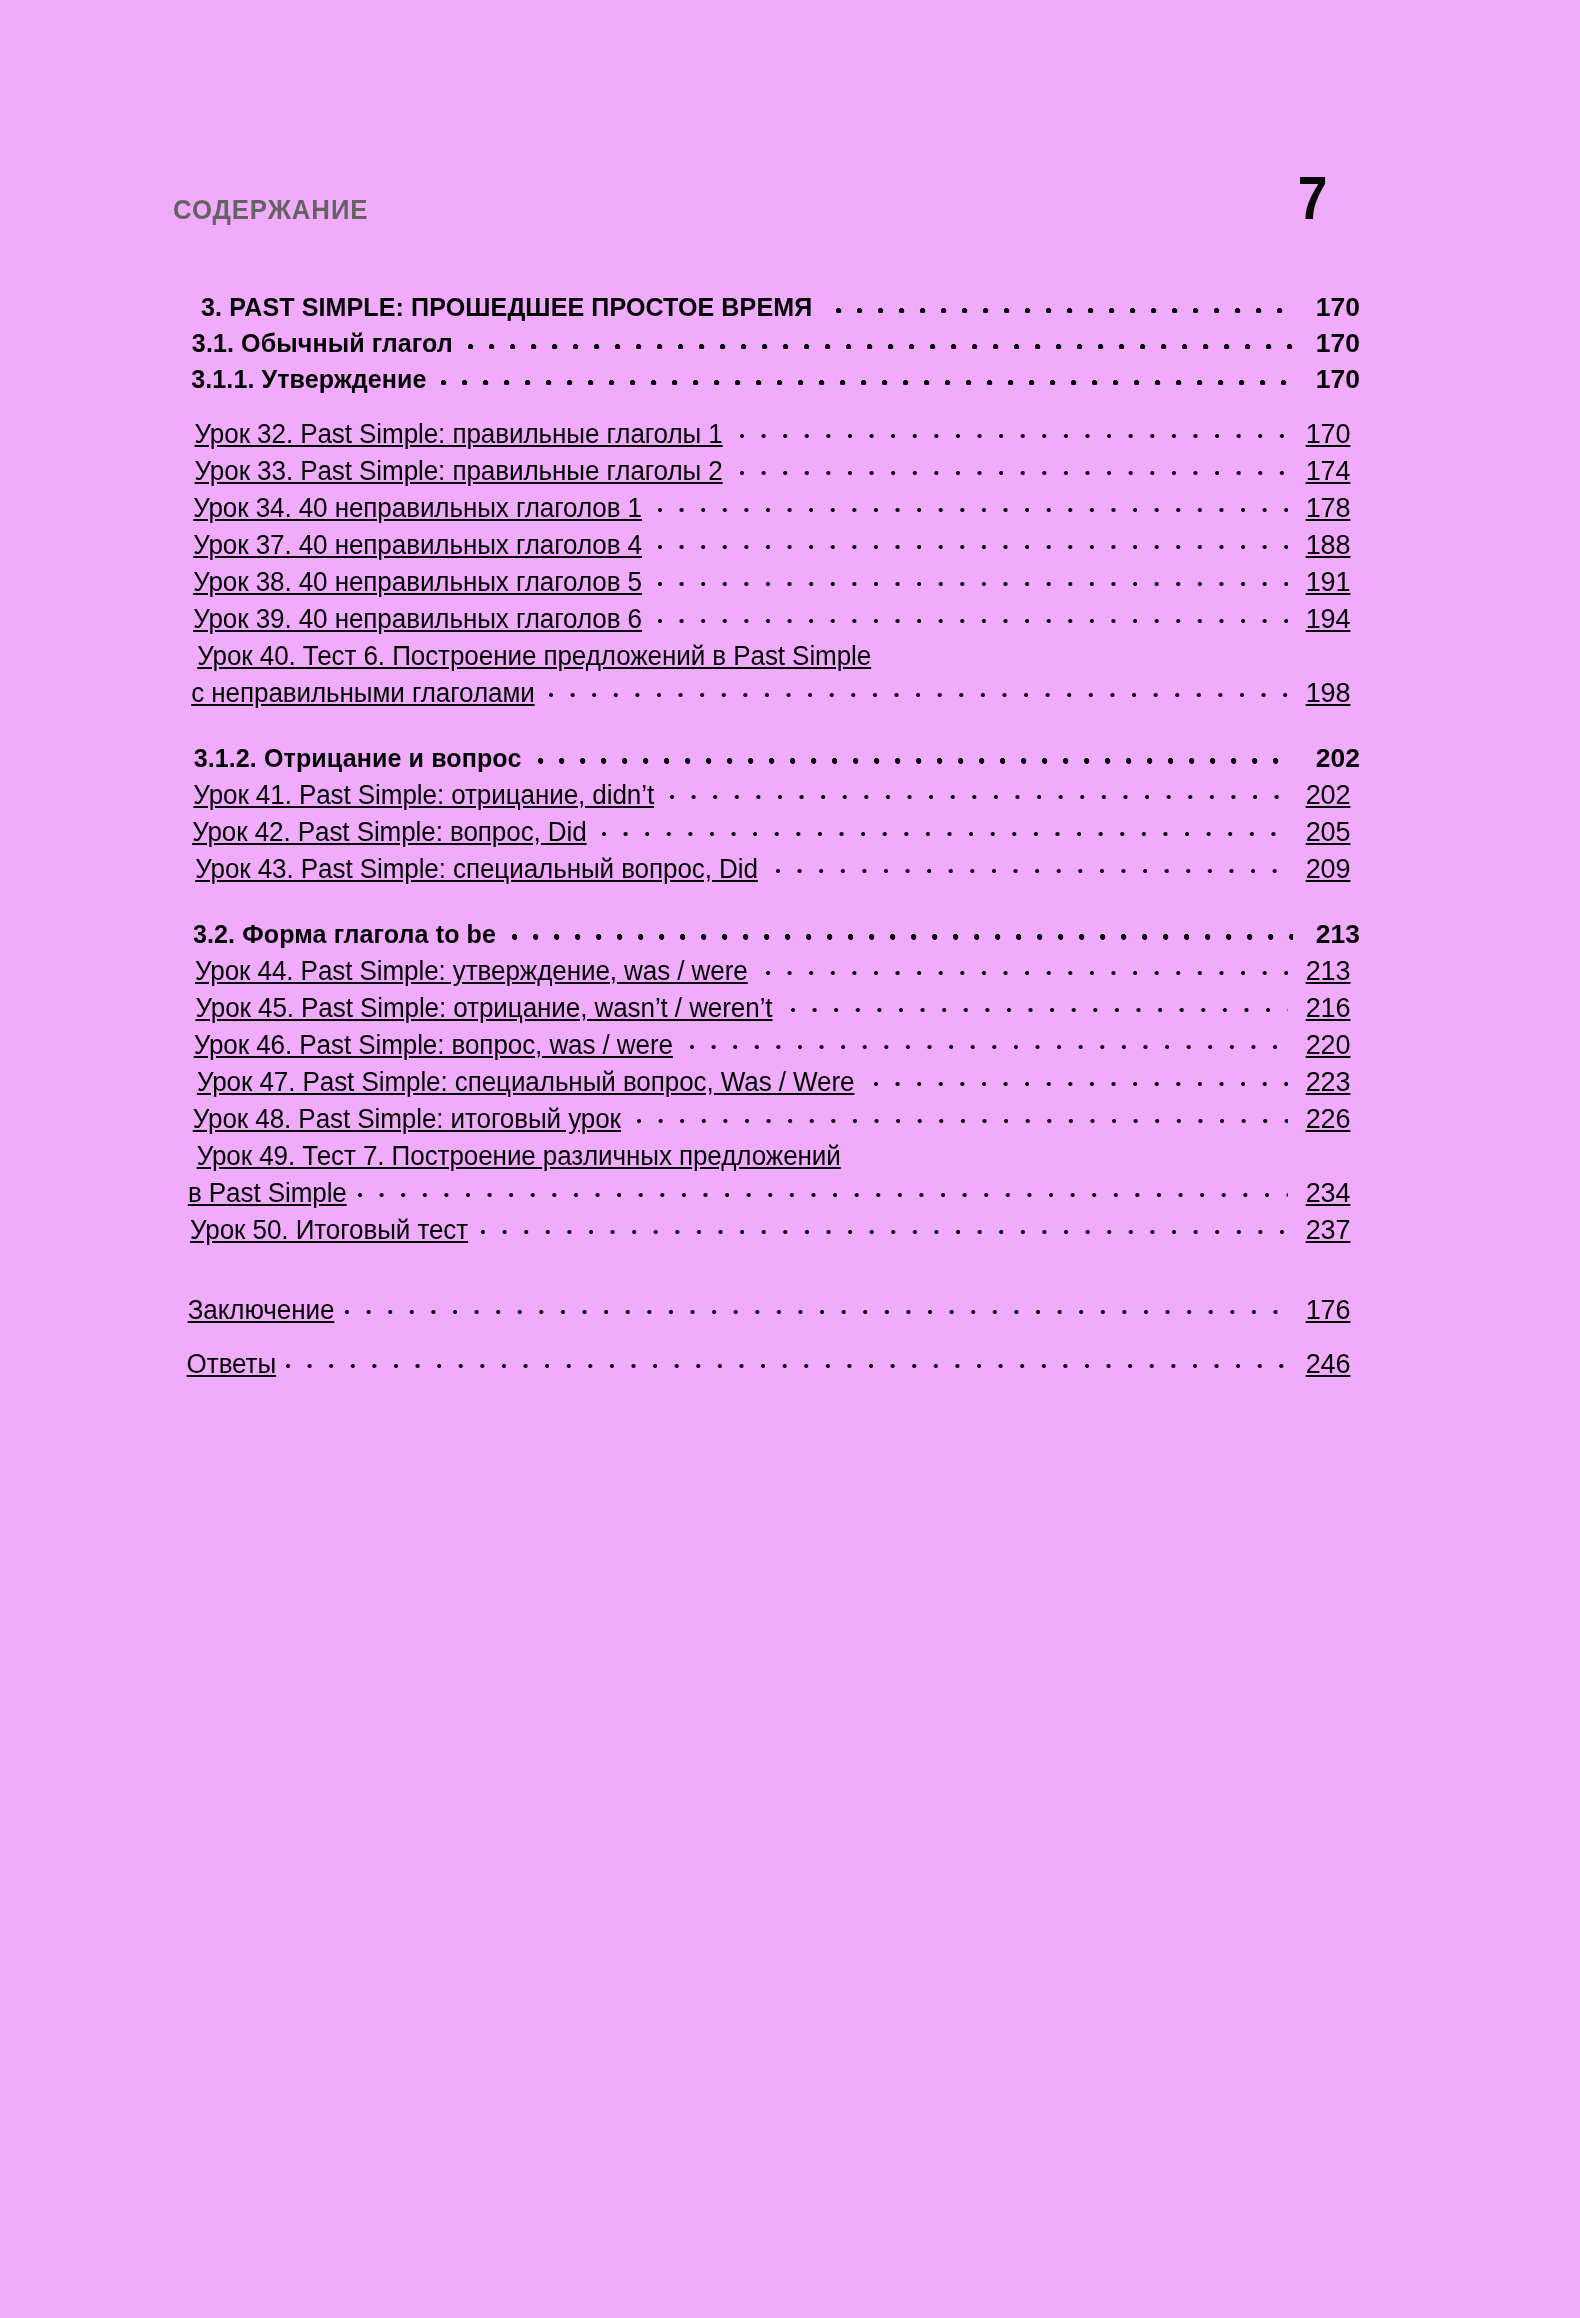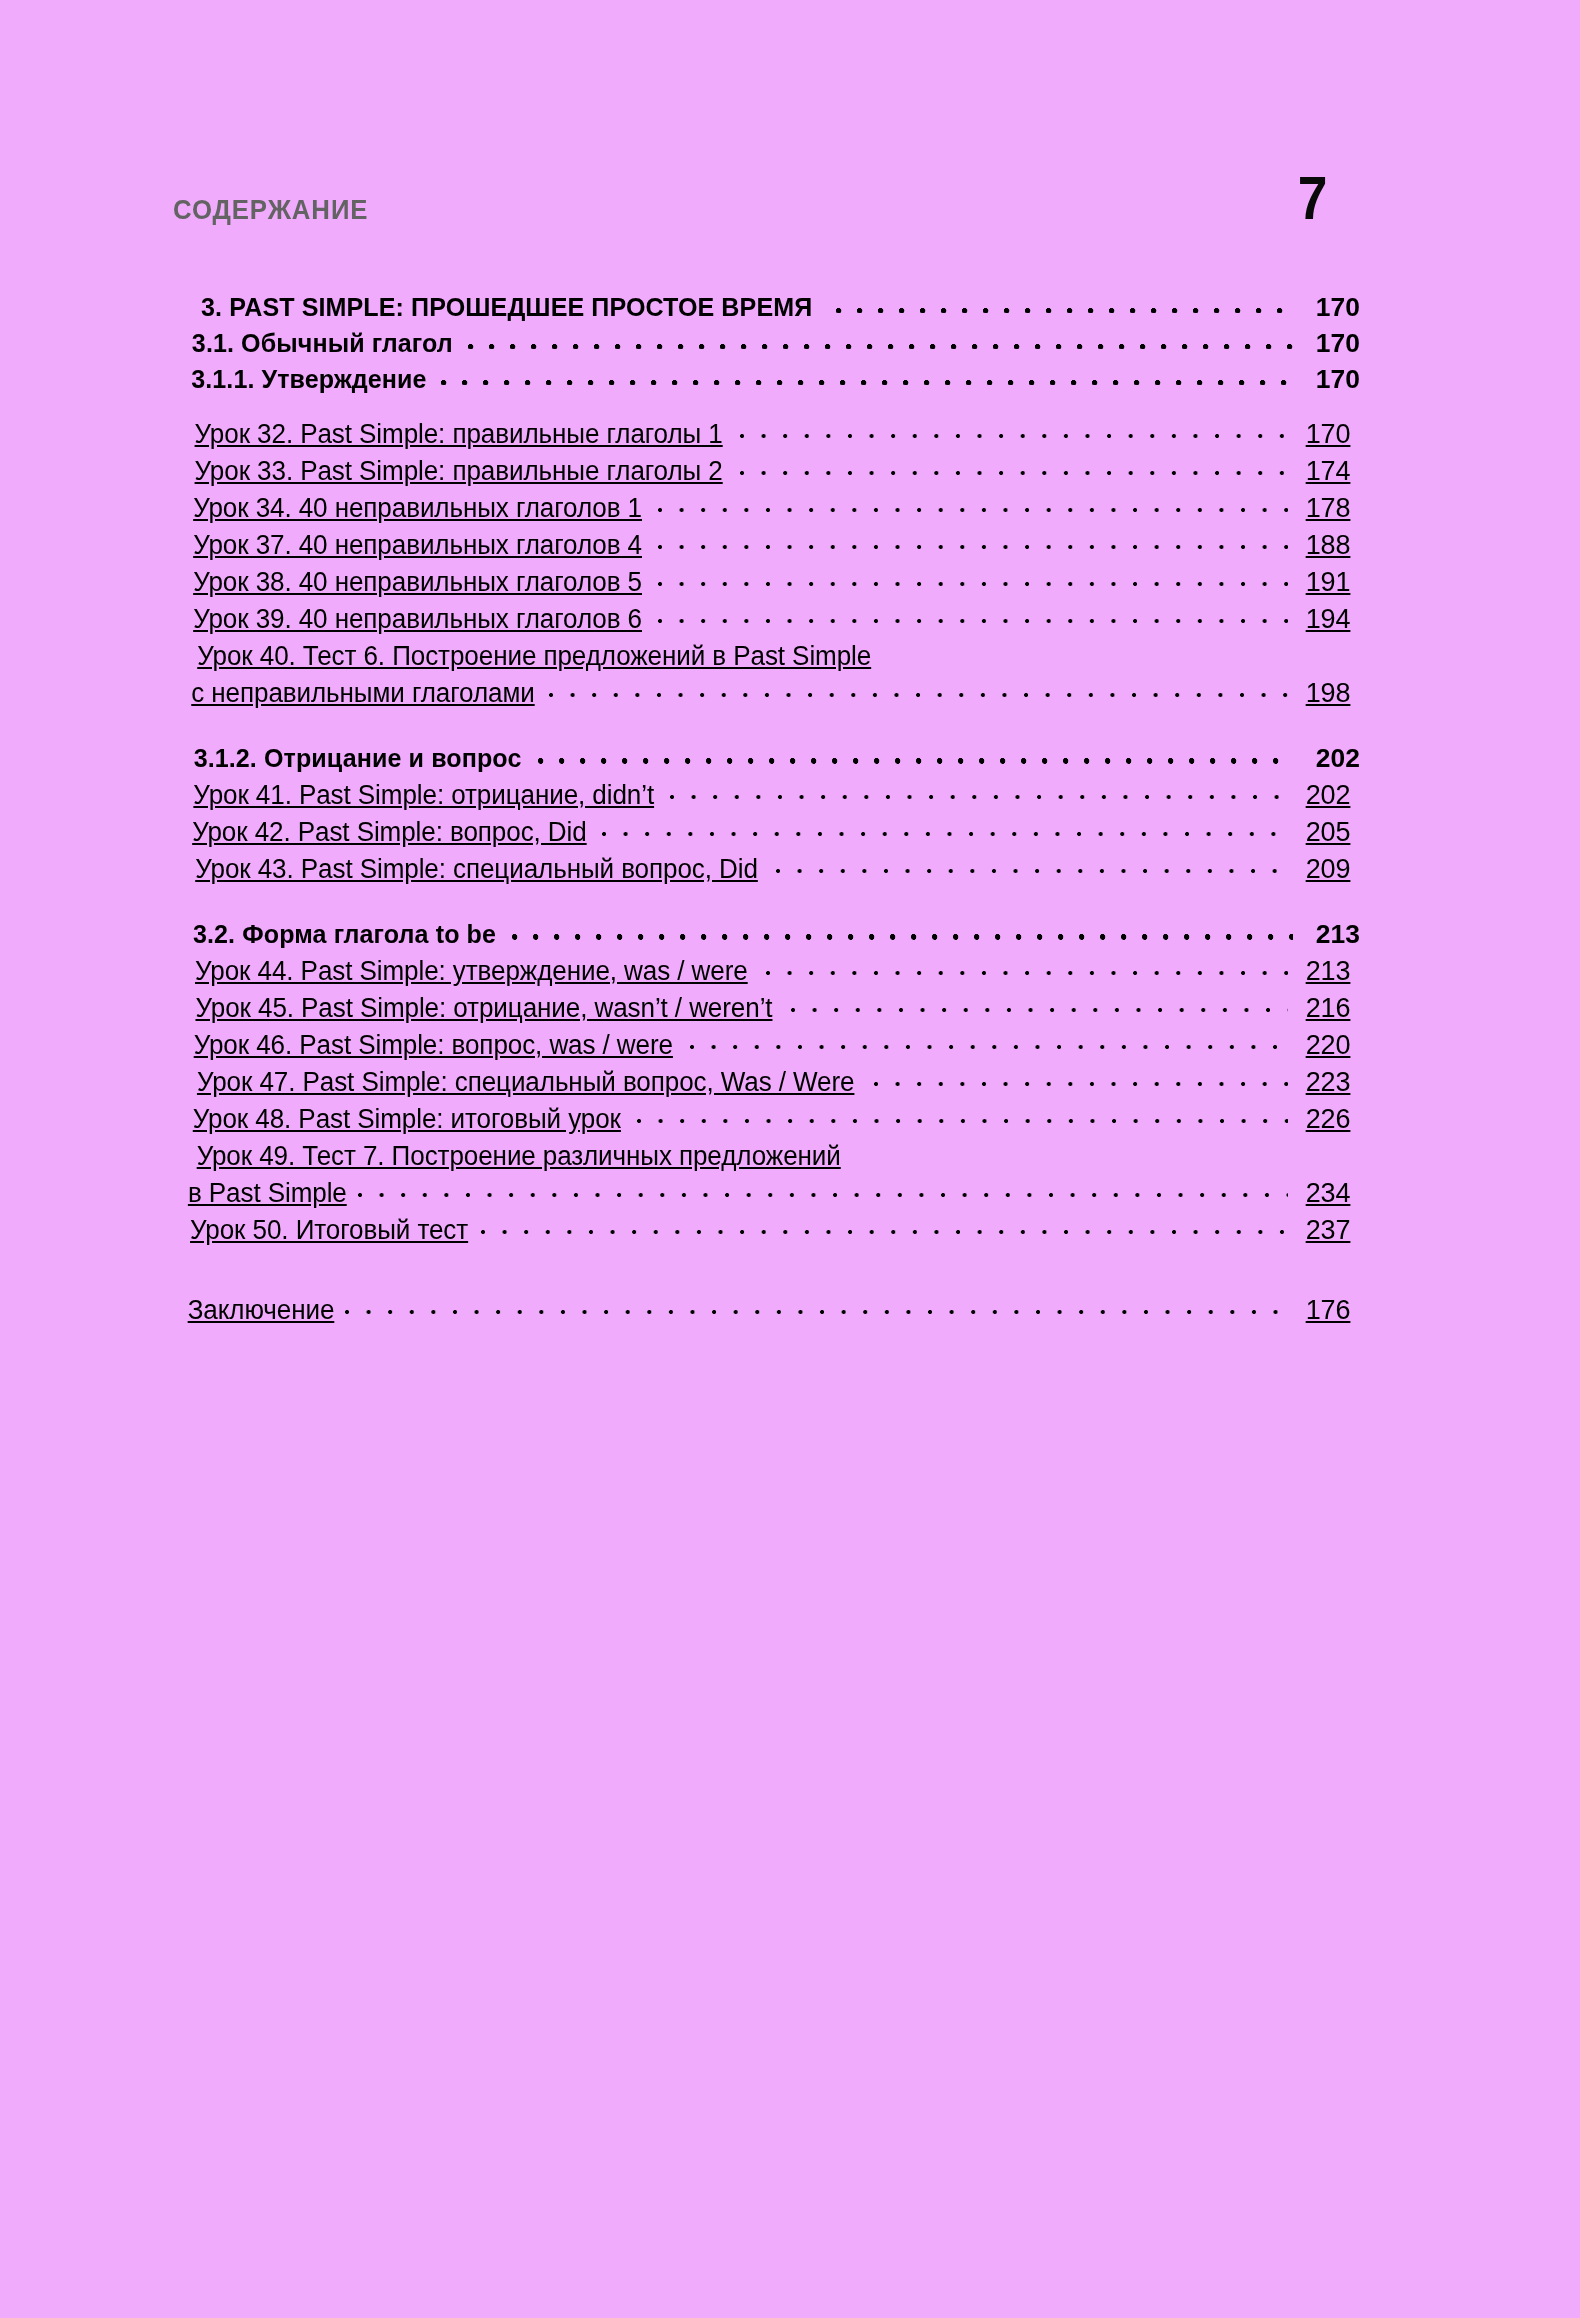--- a/index.html
+++ b/index.html
@@ -296,16 +296,21 @@
         <span class="row-leader"></span>
         <span class="row-page">237</span>
       </div>
       <div class="gap-lg"></div>
       <div class="toc-row level-item">
         <span class="row-label">Заключение</span>
         <span class="row-leader"></span>
         <span class="row-page">176</span>
       </div>
       <div class="gap-sm"></div>
+      <div class="toc-row level-item">
+        <span class="row-label">Ответы</span>
+        <span class="row-leader"></span>
+        <span class="row-page">246</span>
+      </div>
     </div>
 
 </div>
 
 
 </body></html>

